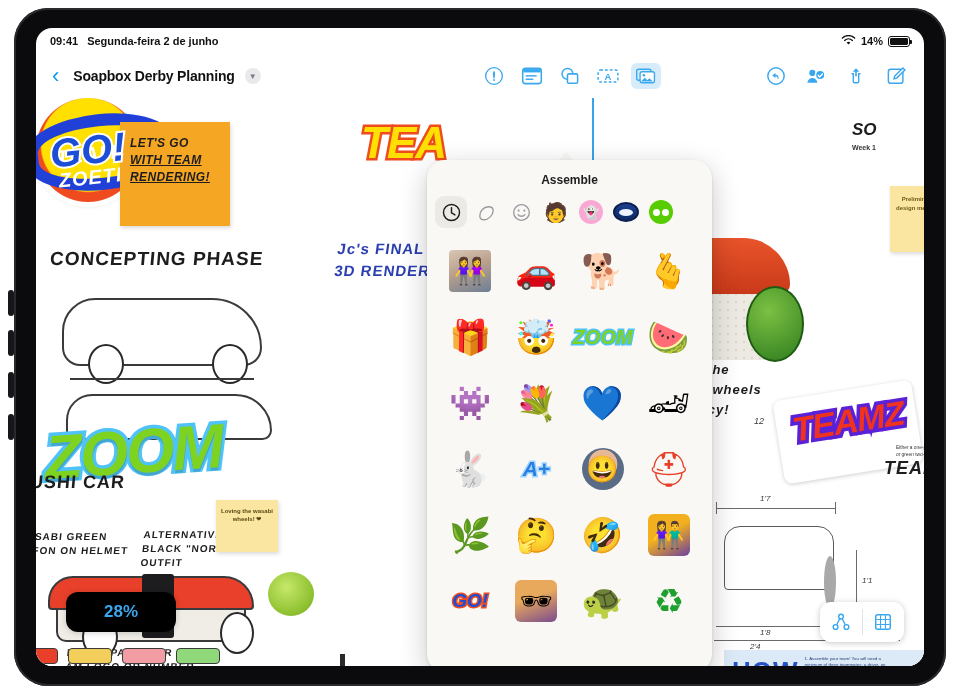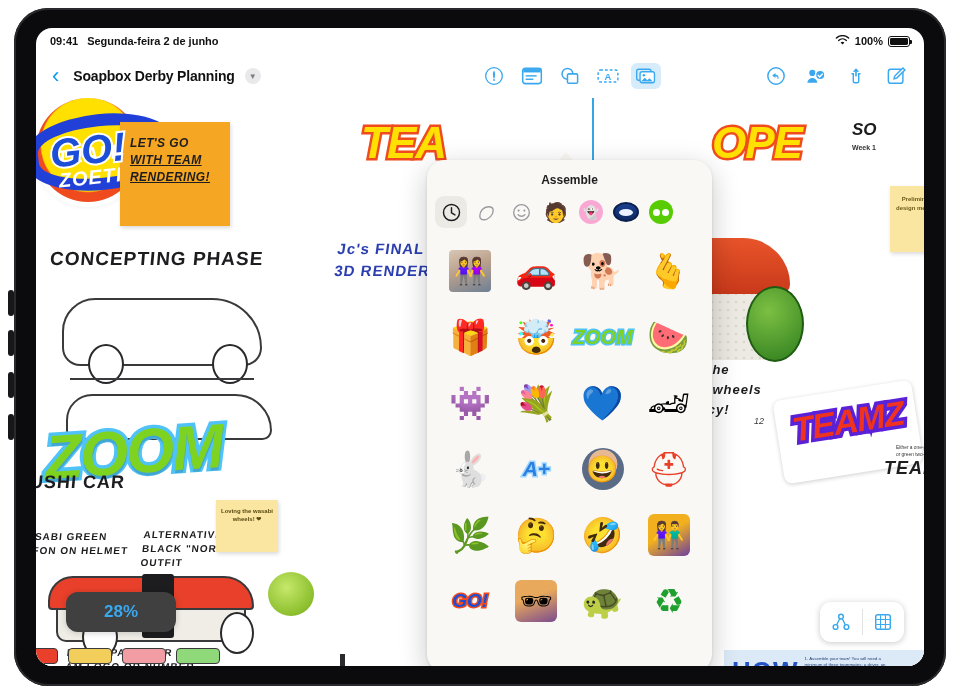--- a/index.html
+++ b/index.html
@@ -221,21 +221,21 @@
   .dims { position:absolute; left:680px; top:396px; width:210px; height:150px; }
   .dims .ln { position:absolute; background:#6a6a6c; height:1px; }
   .dims .vl { position:absolute; background:#6a6a6c; width:1px; }
   .dims span { position:absolute; font-size:8px; font-style:italic; color:#3a3a3c; }
   .seat { position:absolute; left:8px; top:32px; width:110px;height:64px;
           border:1.5px solid #5a5a5c; border-radius:16px 16px 4px 4px; }
 
   
   .zoompill {
     position:absolute; left:30px; bottom:34px; width:110px; height:40px;
-    background:#404040; border-radius:12px; box-shadow:0 1px 6px rgba(0,0,0,.18);
+    background:#000000; border-radius:12px; box-shadow:0 1px 6px rgba(0,0,0,.18);
     display:flex;align-items:center;justify-content:center;
     font-size:17px; font-weight:bold; color:#3aa8ee;
   }
   .palette { position:absolute; left:10px; bottom:2px; display:flex; gap:10px; align-items:center;}
   .swatch { width:44px; height:16px; border-radius:4px; border:1.5px solid #3a3a3c;}
 
   .fabbar {
     position:absolute; right:20px; bottom:24px; width:84px; height:40px;
     background:#fff; border-radius:11px; box-shadow:0 1px 6px rgba(0,0,0,.22);
     display:flex; align-items:center;
@@ -307,21 +307,21 @@
         <span>Segunda-feira 2 de junho</span>
       </div>
       <div class="sb-right">
         <span>
           <svg width="15" height="11" viewBox="0 0 15 11">
               <path d="M7.5 9.6 5.6 7.5a2.9 2.9 0 0 1 3.8 0Z" fill="#111"></path>
               <path d="M3.6 5.4a5.8 5.8 0 0 1 7.8 0" stroke="#111" stroke-width="1.4" fill="none" stroke-linecap="round"></path>
               <path d="M1.4 3a9 9 0 0 1 12.2 0" stroke="#111" stroke-width="1.4" fill="none" stroke-linecap="round"></path>
             </svg>
         </span>
-        <span>100%</span>
+        <span>14%</span>
         <span class="batt">
             <i></i>
           </span>
       </div>
     </div>
 
     <div class="navbar">
       <div class="nav-left">
         <span class="chev-back">‹</span>
         <span class="doc-title">Soapbox Derby Planning</span>
@@ -403,21 +403,20 @@
         <b>TEAM ZOETROPE</b>
       </div>
 
       <div class="sticky note-orange">
         <div>LET'S GO</div>
         <div class="u">WITH TEAM</div>
         <div class="u">RENDERING!</div>
       </div>
 
       <div class="wordart wa-team-top">TEA</div>
-      <div class="wordart wa-team-top wa-team-top2">OPE</div>
 
       <div class="handw hw-concept">CONCEPTING PHASE</div>
       <div class="handw hw-jc" style="white-space:pre-line">Jc's FINAL
 3D RENDERING</div>
 
       <div class="sketch car1"></div>
       <div class="wheel" style="left:52px;top:246px;width:36px;height:40px;"></div>
       <div class="wheel" style="left:176px;top:246px;width:36px;height:40px;"></div>
       <div class="sketch" style="left:34px;top:280px;width:184px;height:2px;border:none;border-top:2px solid #3a3a3c;"></div>
       <div class="sketch" style="left:30px;top:296px;width:206px;height:46px;border-radius:50px 70px 18px 18px;"></div>
@@ -470,20 +469,34 @@
 
       <div class="doccard">
         <h5>SO</h5>
         <div class="wk">Week 1</div>
         <div class="sticky note-yellow-rt" style="left:42px;top:88px;">
           <div>Preliminary design meeting</div>
         </div>
       </div>
       <div style="position:absolute;left:860px;top:346px;width:80px;font-size:4.8px;line-height:7px;color:#333;">Either a one-piece with a wasabi hat or green two-piece</div>
 
+      <div class="dims">
+        <div class="seat"></div>
+        <div class="ln" style="left:0;top:14px;width:120px;"></div>
+        <div class="vl" style="left:0;top:8px;height:12px;"></div>
+        <div class="vl" style="left:119px;top:8px;height:12px;"></div>
+        <span style="left:44px;top:0;">1'7</span>
+        <div class="vl" style="left:140px;top:56px;height:64px;"></div>
+        <span style="left:146px;top:82px;">1'1</span>
+        <div class="ln" style="left:0;top:132px;width:120px;"></div>
+        <span style="left:44px;top:134px;">1'8</span>
+        <div class="ln" style="left:-2px;top:146px;width:186px;"></div>
+        <span style="left:34px;top:148px;">2'4</span>
+        <div style="position:absolute;left:108px;top:62px;width:12px;height:52px;border-radius:50%;background:#a9a9ab;"></div>
+      </div>
       <span style="position:absolute;left:718px;top:318px;font-size:9px;font-style:italic;color:#3a3a3c;">12</span>
 
       <div class="post" style="left:304px;top:556px;height:100px;"></div>
       <div class="post" style="left:512px;top:556px;height:100px;"></div>
 
       <div class="howto">
         <div style="display:flex;gap:6px;align-items:flex-start;">
           <div class="big">HOW</div>
           <div class="sm" style="width:92px;">1. Assemble your team! You will need a minimum of three teammates: a driver, an engineer, and a spotter.</div>
         </div>

